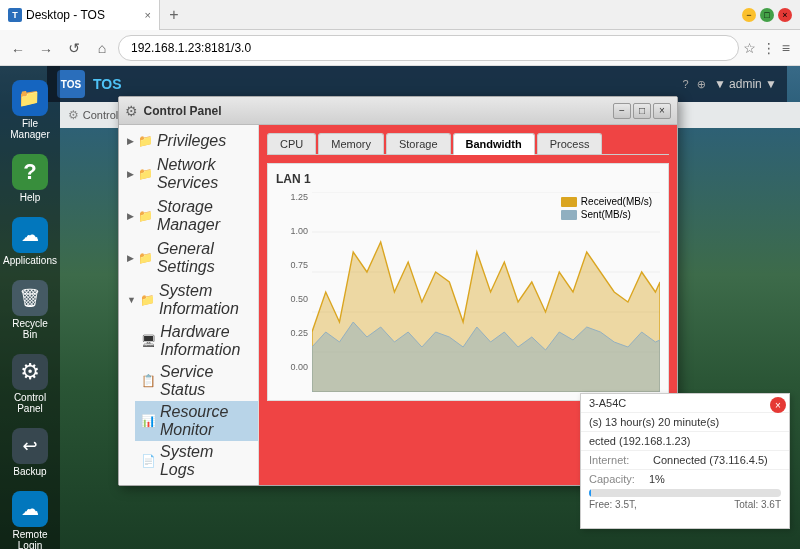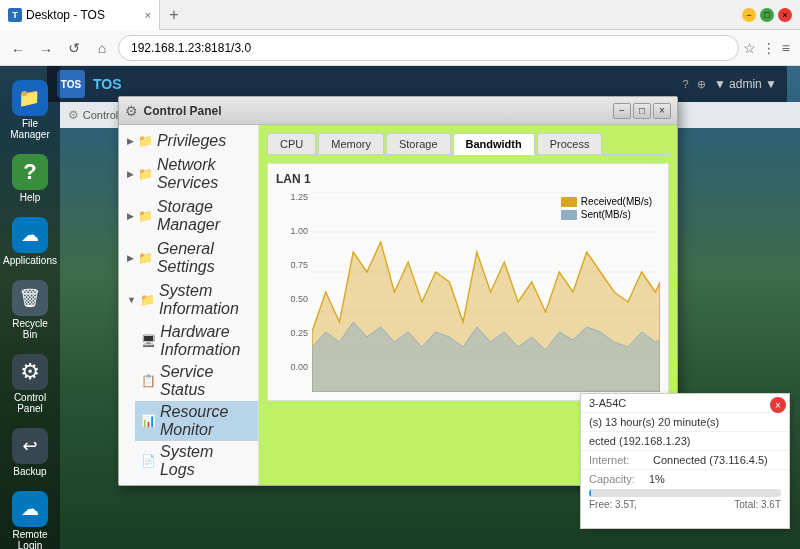--- a/index.html
+++ b/index.html
@@ -241,21 +241,21 @@
     }
     .cp-nav-sub .cp-nav-item {
       padding: 2px 6px;
       font-size: 11px;
     }
 
     
     .cp-main {
       flex: 1;
       padding: 8px;
-      background: #bef264;
+      background: #ef4444;
     }
 
     
     .cp-tabs {
       display: flex;
       border-bottom: 1px solid #ccc;
       margin-bottom: 8px;
       gap: 2px;
     }
     .cp-tab {

